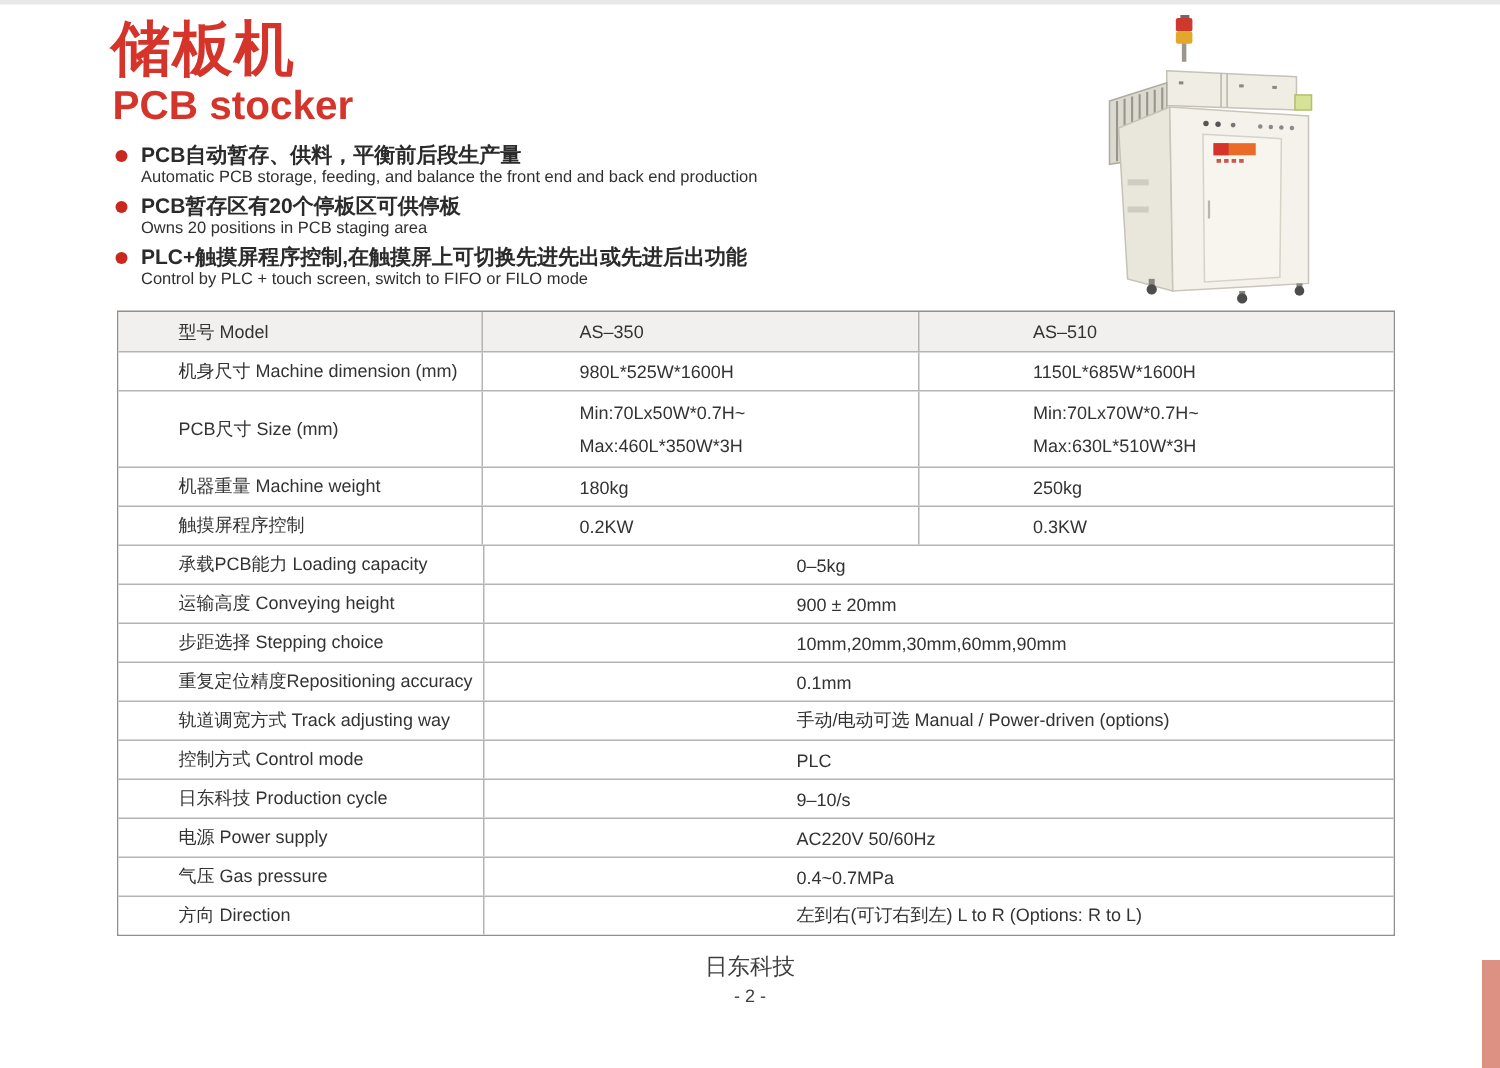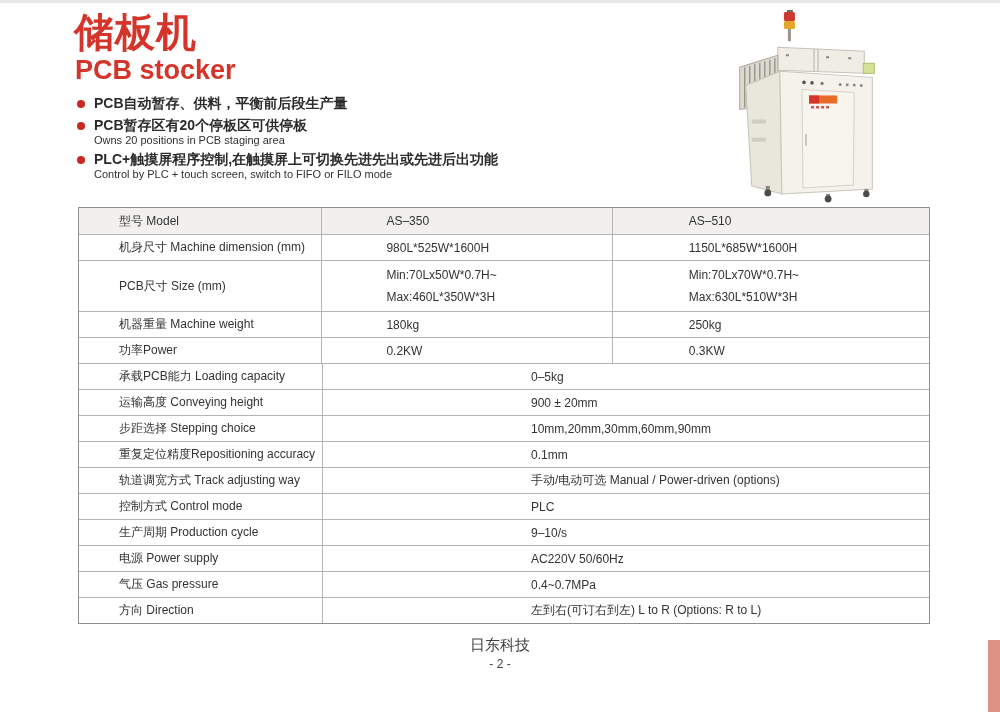--- a/index.html
+++ b/index.html
@@ -44,20 +44,21 @@
 
 <div class="page">
 
   <div class="title-cn">储板机</div>
   <div class="title-en">PCB stocker</div>
 
   <div class="features">
     <div class="feature">
       <span class="dot"></span>
       <div class="cn">PCB自动暂存、供料，平衡前后段生产量</div>
+      <div class="en">Automatic PCB storage, feeding, and balance the front end and back end production</div>
     </div>
     <div class="feature">
       <span class="dot"></span>
       <div class="cn">PCB暂存区有20个停板区可供停板</div>
       <div class="en">Owns 20 positions in PCB staging area</div>
     </div>
     <div class="feature">
       <span class="dot"></span>
       <div class="cn">PLC+触摸屏程序控制,在触摸屏上可切换先进先出或先进后出功能</div>
       <div class="en">Control by PLC + touch screen, switch to FIFO or FILO mode</div>
@@ -156,21 +157,21 @@
             <div>Min:70Lx70W*0.7H~</div>
             <div>Max:630L*510W*3H</div>
           </div>
         </div>
         <div class="trow">
           <div class="tcell tlabel">机器重量  Machine weight</div>
           <div class="tcell tval c0">180kg</div>
           <div class="tcell tval c1">250kg</div>
         </div>
         <div class="trow">
-          <div class="tcell tlabel">功率Power</div>
+          <div class="tcell tlabel">触摸屏程序控制</div>
           <div class="tcell tval c0">0.2KW</div>
           <div class="tcell tval c1">0.3KW</div>
         </div>
         <div class="trow">
           <div class="tcell tlabel">承载PCB能力 Loading capacity</div>
           <div class="tcell tmerged">0–5kg</div>
         </div>
         <div class="trow">
           <div class="tcell tlabel">运输高度 Conveying height</div>
           <div class="tcell tmerged">900 ± 20mm</div>
@@ -185,21 +186,21 @@
         </div>
         <div class="trow">
           <div class="tcell tlabel">轨道调宽方式 Track adjusting way</div>
           <div class="tcell tmerged">手动/电动可选 Manual / Power-driven (options)</div>
         </div>
         <div class="trow">
           <div class="tcell tlabel">控制方式 Control mode</div>
           <div class="tcell tmerged">PLC</div>
         </div>
         <div class="trow">
-          <div class="tcell tlabel">生产周期 Production cycle</div>
+          <div class="tcell tlabel">日东科技 Production cycle</div>
           <div class="tcell tmerged">9–10/s</div>
         </div>
         <div class="trow">
           <div class="tcell tlabel">电源 Power supply</div>
           <div class="tcell tmerged">AC220V 50/60Hz</div>
         </div>
         <div class="trow">
           <div class="tcell tlabel">气压 Gas pressure</div>
           <div class="tcell tmerged">0.4~0.7MPa</div>
         </div>

